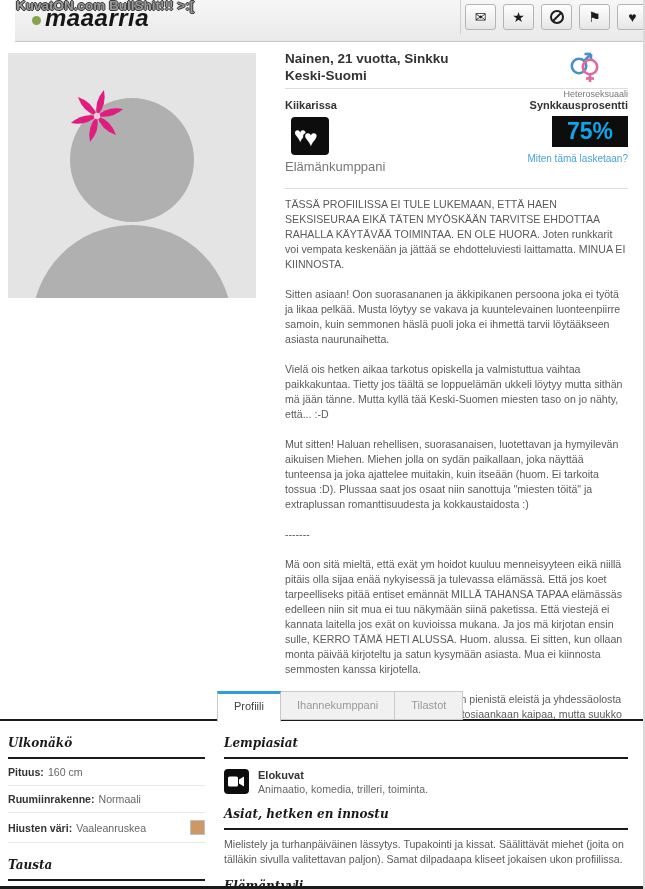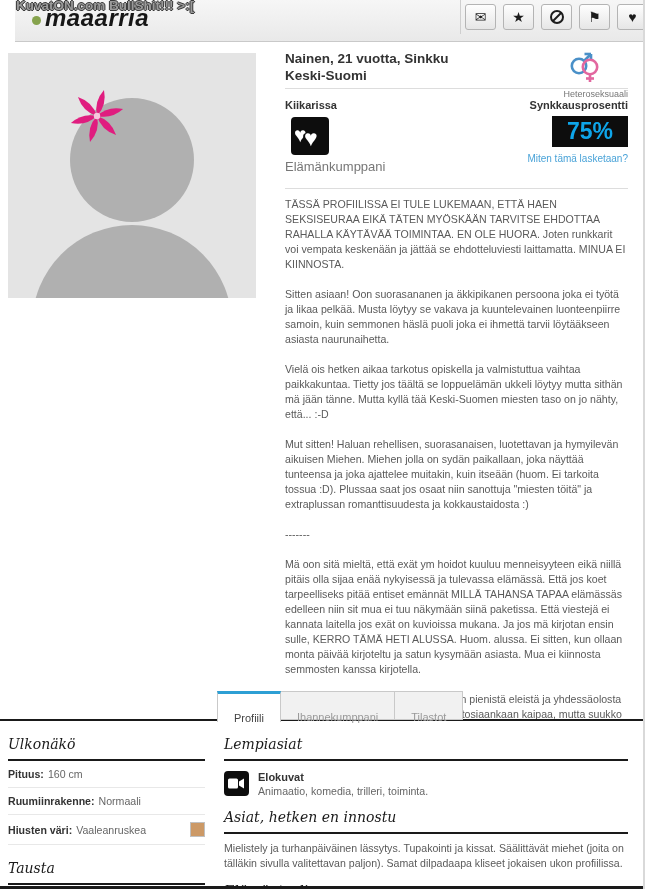--- a/index.html
+++ b/index.html
@@ -58,35 +58,35 @@
   .match-label { font-size:11px; font-weight:bold; color:#333; }
   .match-box { margin:5px 0 6px auto; width:76px; height:31px; background:#0d0d0d; color:#0ea5e9; font-size:23px; font-weight:bold; text-align:center; line-height:31px; }
   .match-link { font-size:10px; color:var(--link); cursor:pointer; }
 
   .about { padding-top:8px; }
   .about p { font-size:10.6px; color:#5a5a5a; line-height:15px; margin-bottom:15px; white-space:pre-line; }
 
   
   .tabbar { position:absolute; left:217px; top:691px; display:flex; z-index:3; }
   .tab {
-    height:29px; padding:12px 16px; font-size:11px; line-height:27px; color:#999;
+    height:29px; padding:0 16px; font-size:11px; line-height:27px; color:#999;
     background:#f1f1f1; border:1px solid #c9c9c9; border-left:none; cursor:pointer;
   }
   .tab:first-child { border-left:1px solid #c9c9c9; }
   .tab.active { background:#fff; color:#444; border-top:3px solid var(--accent); line-height:24px; height:31px; border-bottom:none; }
   .blackline { position:absolute; left:0; top:719px; width:100%; height:2px; background:#1a1a1a; }
   .bottomline { position:absolute; left:0; bottom:0; width:100%; height:3px; background:#1a1a1a; }
 
   
   .details { position:absolute; left:0; top:721px; width:100%; height:165px; background:#fff; display:flex; }
   .d-left { width:197px; margin-left:8px; }
   .d-right { flex:1; margin-left:19px; margin-right:15px; }
   .d-head {
-    font-family:"DejaVu Serif", serif; font-style:italic; font-weight:normal;
-    font-size:14px; color:#1a1a1a; padding:15px 0 7px 0; border-bottom:2px solid #1a1a1a;
+    font-family:"DejaVu Serif", serif; font-style:italic; font-weight:bold;
+    font-size:12px; color:#1a1a1a; padding:15px 0 7px 0; border-bottom:2px solid #1a1a1a;
   }
   .d-row { display:flex; align-items:center; padding:7px 0; border-bottom:1px solid #e8e8e8; font-size:10.6px; }
   .d-row .lbl { font-weight:bold; color:#333; }
   .d-row .val { color:#666; margin-left:4px; }
   .swatch { margin-left:auto; width:15px; height:15px; border:1px solid #c0c0c0; }
   .fav-item { display:flex; padding-top:10px; }
   .fav-icon { width:25px; height:25px; background:#0d0d0d; border-radius:4px; flex:none; display:flex; align-items:center; justify-content:center; }
   .fav-txt { margin-left:9px; }
   .fav-title { font-size:11px; font-weight:bold; color:#333; }
   .fav-desc { font-size:10.6px; color:#666; margin-top:2px; }

